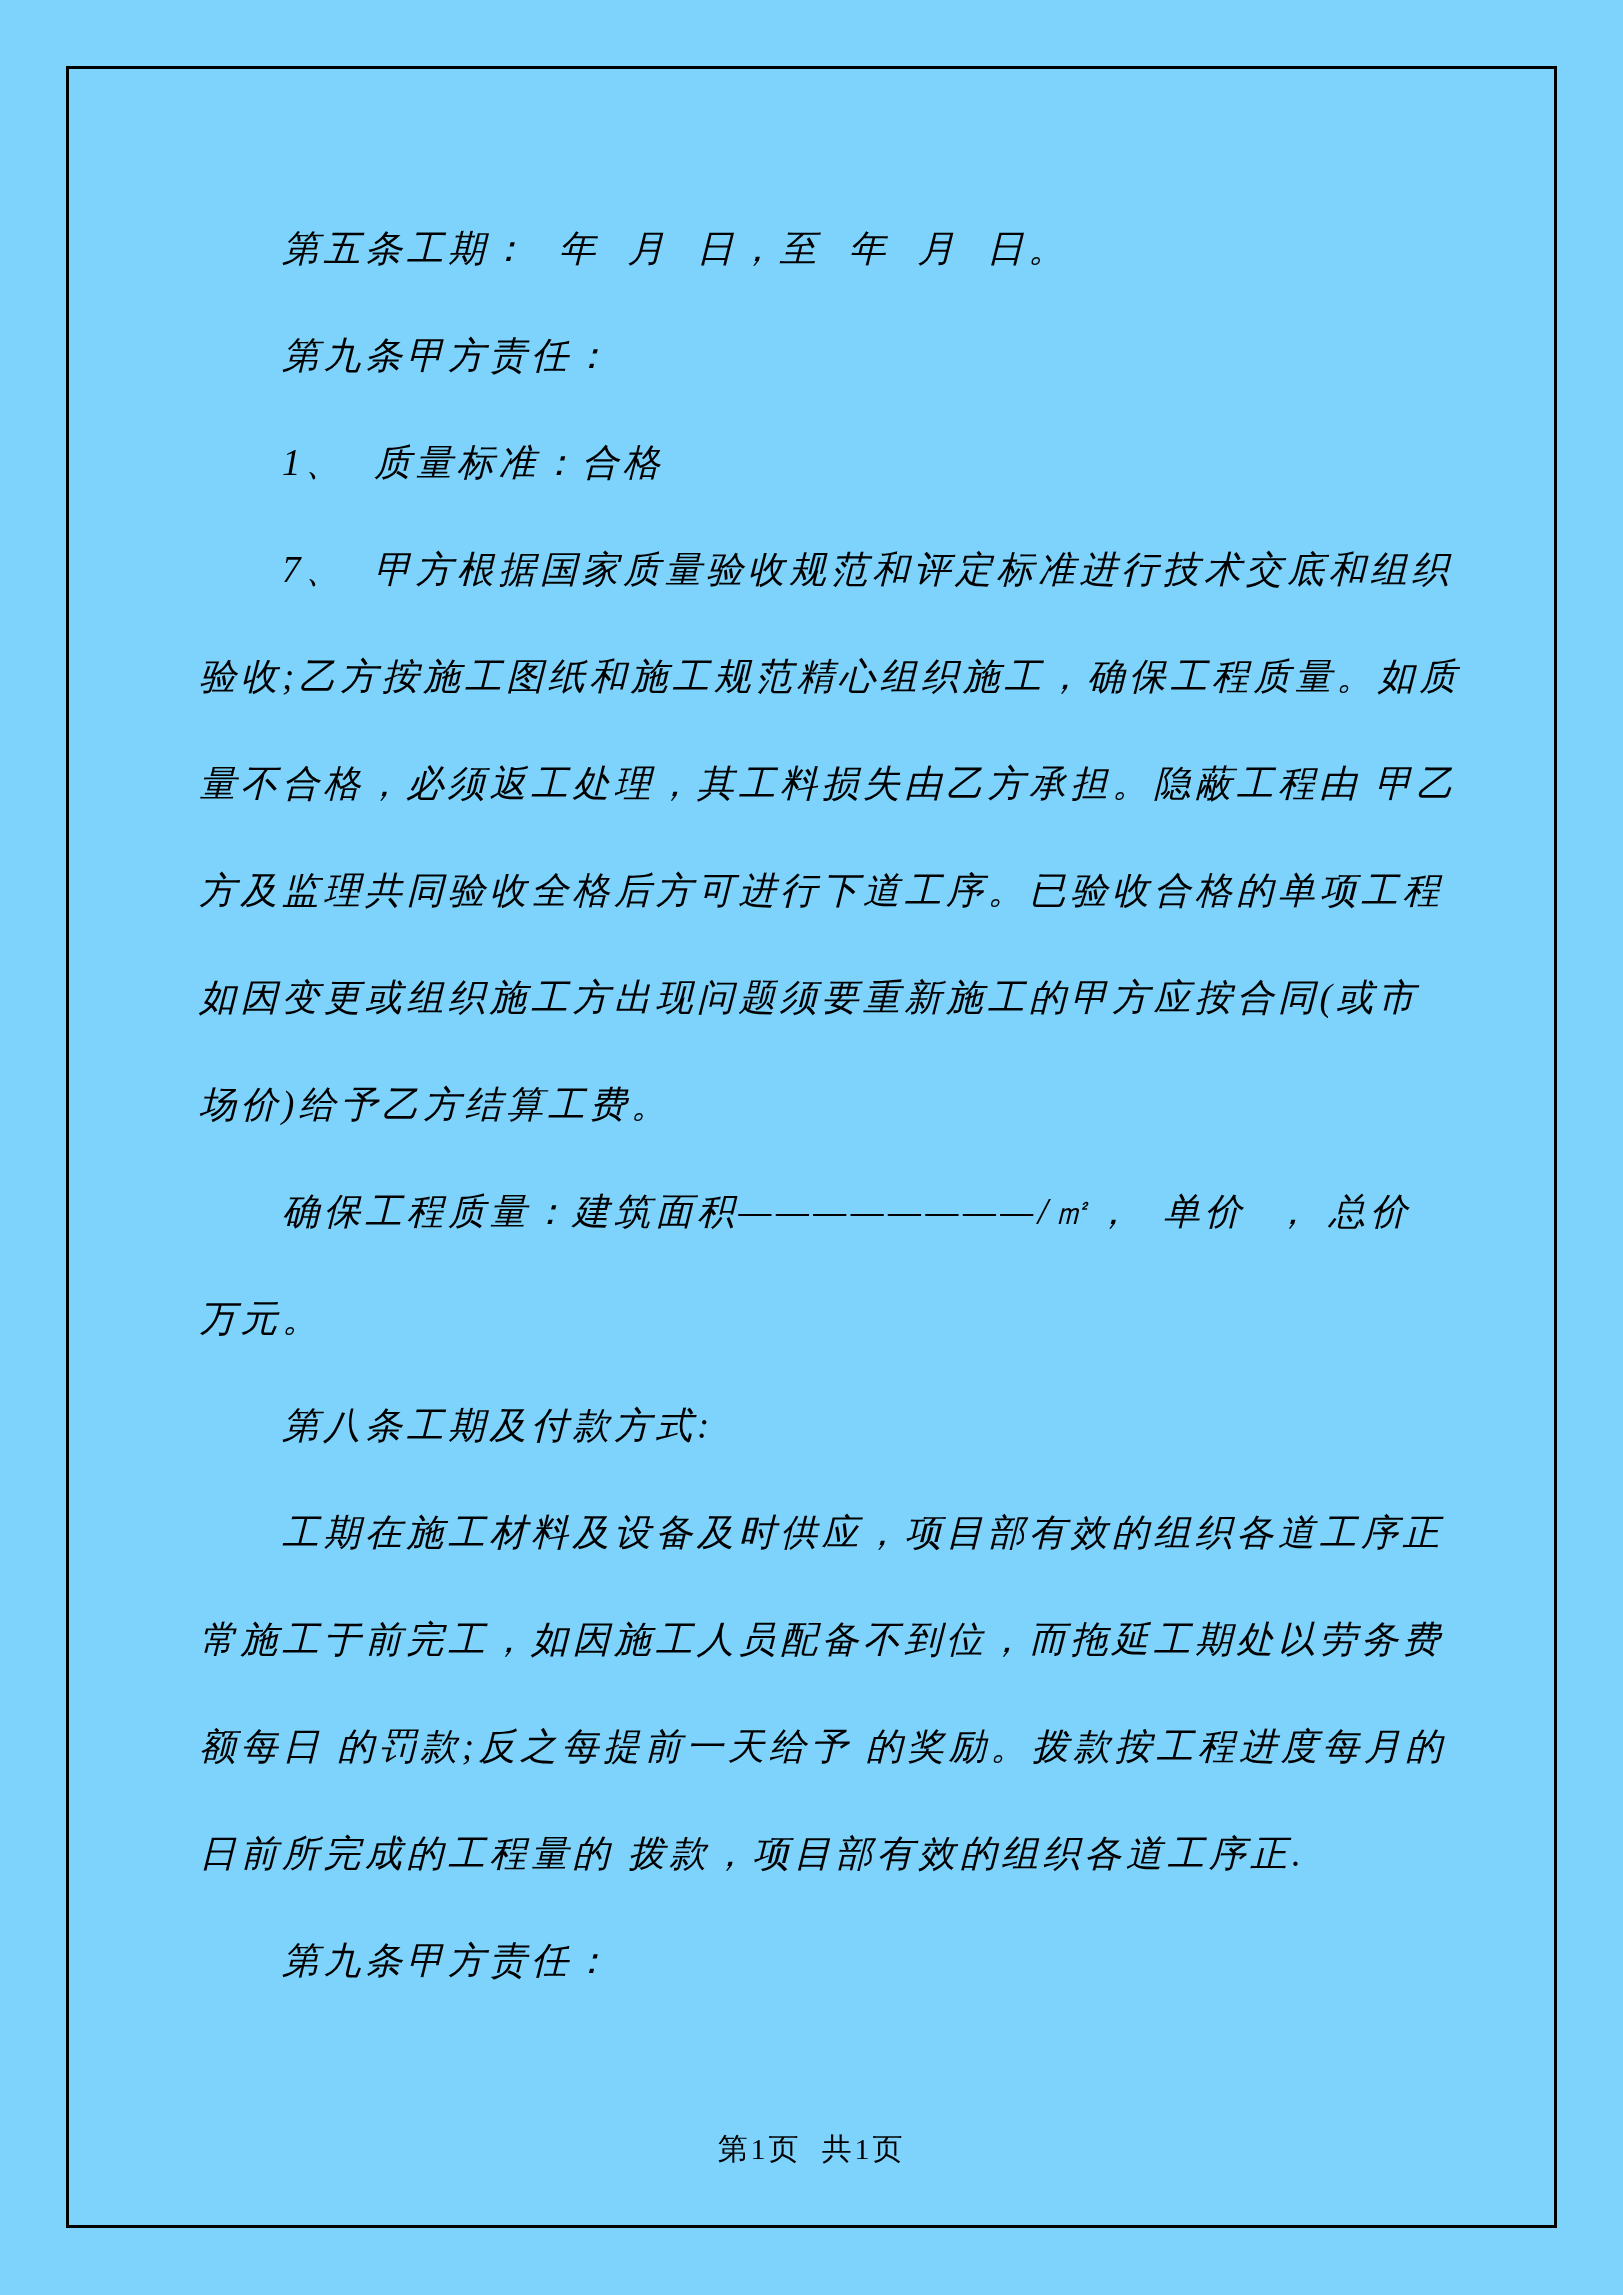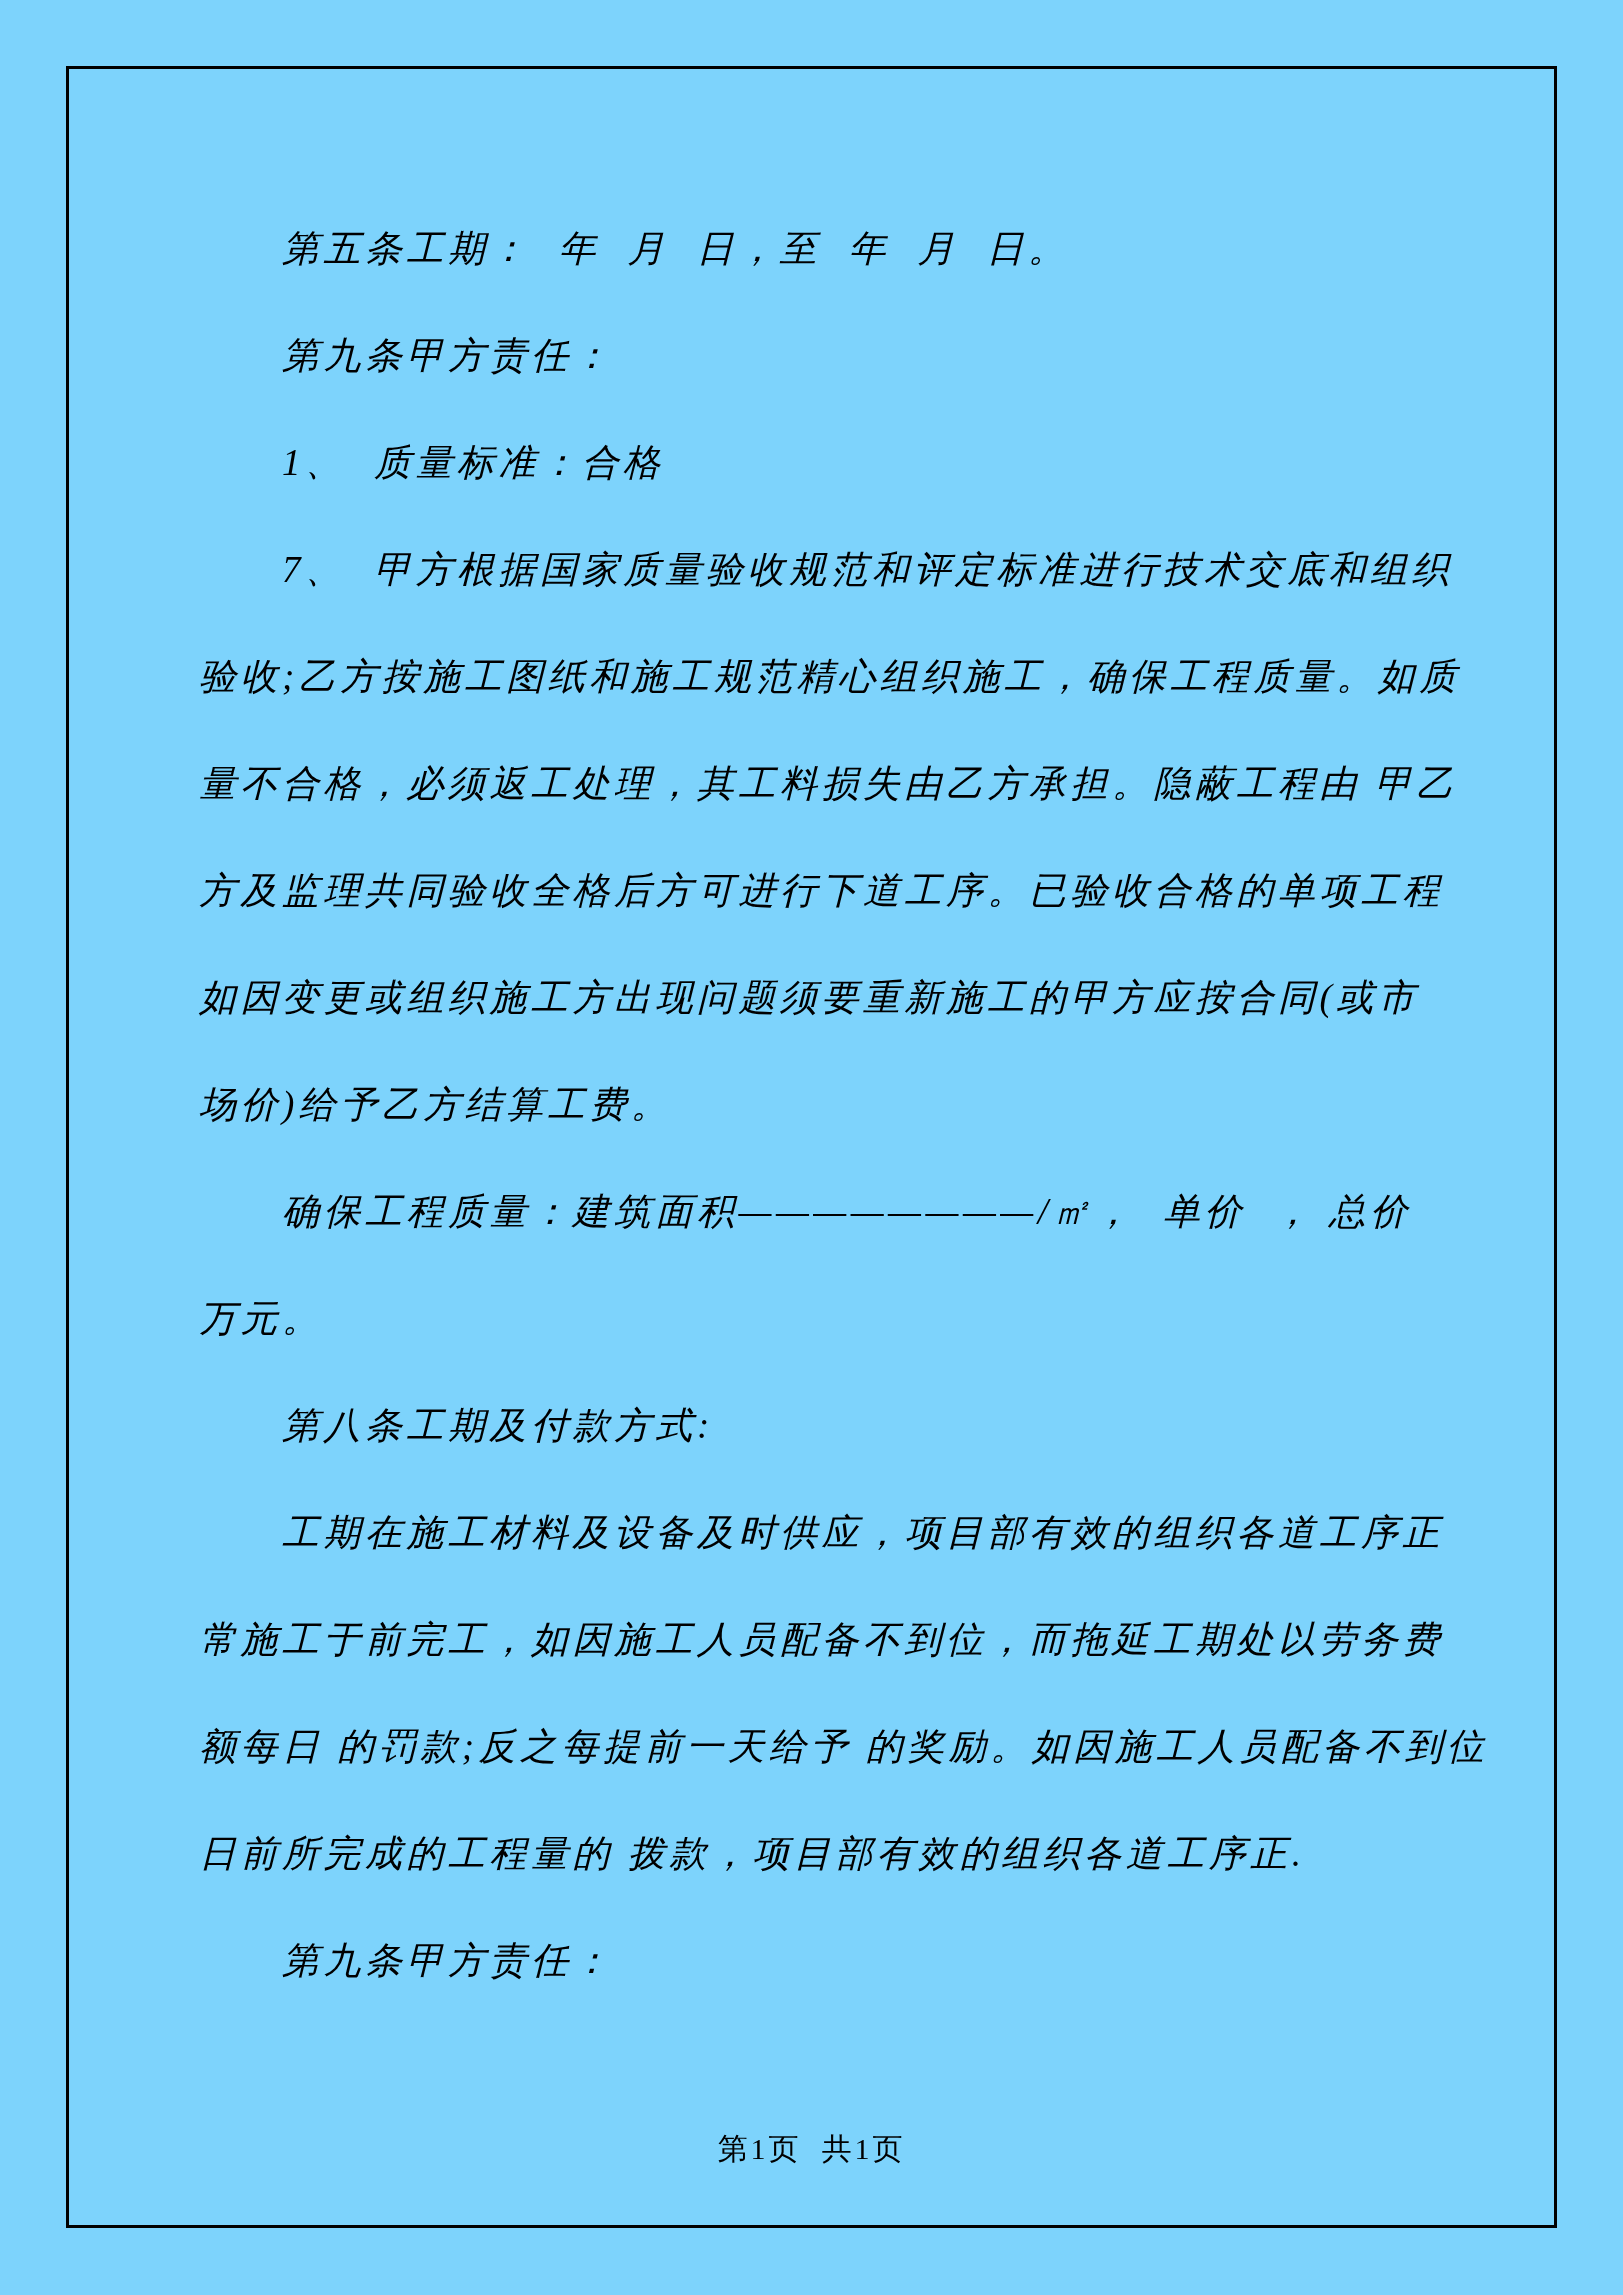--- a/index.html
+++ b/index.html
@@ -69,20 +69,20 @@
     <div class="line">验收;乙方按施工图纸和施工规范精心组织施工，确保工程质量。如质</div>
     <div class="line">量不合格，必须返工处理，其工料损失由乙方承担。隐蔽工程由 甲乙</div>
     <div class="line">方及监理共同验收全格后方可进行下道工序。已验收合格的单项工程</div>
     <div class="line">如因变更或组织施工方出现问题须要重新施工的甲方应按合同(或市</div>
     <div class="line">场价)给予乙方结算工费。</div>
     <div class="line indent">确保工程质量：建筑面积————————/㎡，  单价  ， 总价</div>
     <div class="line">万元。</div>
     <div class="line indent">第八条工期及付款方式:</div>
     <div class="line indent">工期在施工材料及设备及时供应，项目部有效的组织各道工序正</div>
     <div class="line">常施工于前完工，如因施工人员配备不到位，而拖延工期处以劳务费</div>
-    <div class="line">额每日 的罚款;反之每提前一天给予 的奖励。如因施工人员配备不到位</div>
+    <div class="line">额每日 的罚款;反之每提前一天给予 的奖励。拨款按工程进度每月的</div>
     <div class="line">日前所完成的工程量的 拨款，项目部有效的组织各道工序正.</div>
     <div class="line indent">第九条甲方责任：</div>
   </div>
 
   <div class="footer">第1页  共1页</div>
 </div>
 
 
 </body></html>

